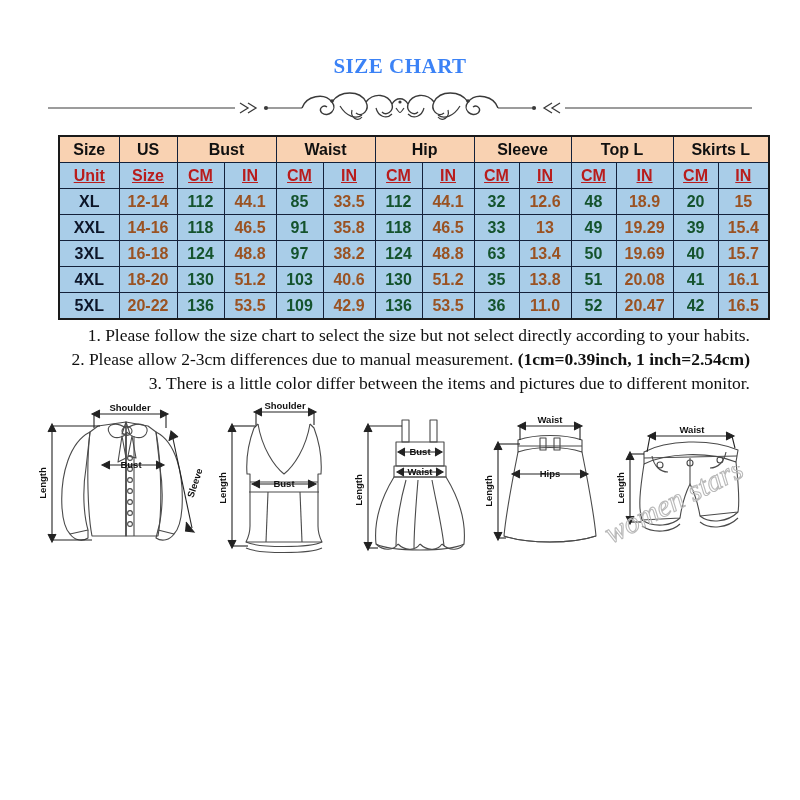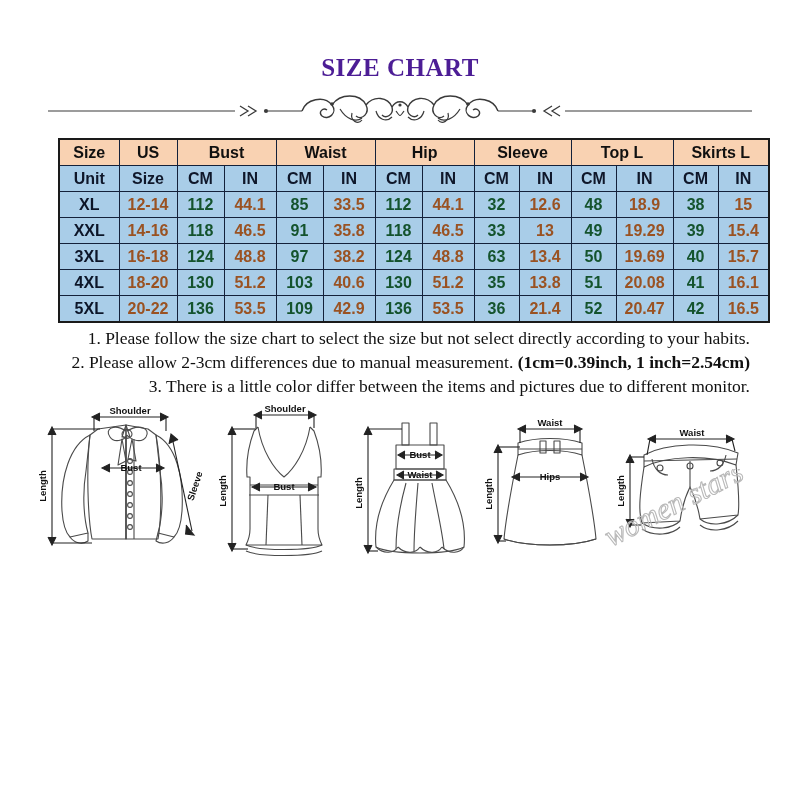--- a/index.html
+++ b/index.html
@@ -17,23 +17,23 @@
   }
 
   
   .title-block {
     text-align: center;
     padding-top: 54px;
   }
   .chart-title {
     font-family: "Liberation Serif", serif;
     font-weight: bold;
-    font-size: 25px;
+    font-size: 21px;
     letter-spacing: 0.5px;
-    color: #4c1d95;
+    color: #3b82f6;
   }
 
   
   .divider-wrap {
     margin-top: 8px;
     height: 42px;
     display: flex;
     align-items: center;
     justify-content: center;
   }
@@ -64,21 +64,22 @@
   }
   .hdr-group {
     background: #f9d2b2;
     color: #101010;
     font-size: 17px;
     height: 27px;
     line-height: 27px;
   }
   .hdr-unit {
     background: #a9cde8;
-    color: #0f172a;
+    color: #b91c1c;
+    text-decoration: underline;
   }
   .unit-label   { font-size: 17px; }
   .unit-small   { font-size: 14px; }
   .cell-blue    { background: #a9cde8; }
   .c-size       { color: #0c1528; font-size: 17px; margin-left: 32px; }
   .c-us         { color: #9a5222; font-size: 16px; }
   .c-cm         { color: #14532d; }
   .c-in         { color: #9a5222; margin-top: 6px; }
 
   
@@ -227,21 +228,21 @@
         <td class="cell-blue c-cm">112</td>
         <td class="cell-blue c-in">44.1</td>
         <td class="cell-blue c-cm">85</td>
         <td class="cell-blue c-in">33.5</td>
         <td class="cell-blue c-cm">112</td>
         <td class="cell-blue c-in">44.1</td>
         <td class="cell-blue c-cm">32</td>
         <td class="cell-blue c-in">12.6</td>
         <td class="cell-blue c-cm">48</td>
         <td class="cell-blue c-in">18.9</td>
-        <td class="cell-blue c-cm">38</td>
+        <td class="cell-blue c-cm">20</td>
         <td class="cell-blue c-in">15</td>
       </tr>
       <tr>
         <td class="cell-blue c-size">XXL</td>
         <td class="cell-blue c-us">14-16</td>
         <td class="cell-blue c-cm">118</td>
         <td class="cell-blue c-in">46.5</td>
         <td class="cell-blue c-cm">91</td>
         <td class="cell-blue c-in">35.8</td>
         <td class="cell-blue c-cm">118</td>
@@ -288,21 +289,21 @@
       <tr>
         <td class="cell-blue c-size">5XL</td>
         <td class="cell-blue c-us">20-22</td>
         <td class="cell-blue c-cm">136</td>
         <td class="cell-blue c-in">53.5</td>
         <td class="cell-blue c-cm">109</td>
         <td class="cell-blue c-in">42.9</td>
         <td class="cell-blue c-cm">136</td>
         <td class="cell-blue c-in">53.5</td>
         <td class="cell-blue c-cm">36</td>
-        <td class="cell-blue c-in">21.4</td>
+        <td class="cell-blue c-in">11.0</td>
         <td class="cell-blue c-cm">52</td>
         <td class="cell-blue c-in">20.47</td>
         <td class="cell-blue c-cm">42</td>
         <td class="cell-blue c-in">16.5</td>
       </tr>
     </tbody>
   </table>
 </div>
 
 <div class="notes">

